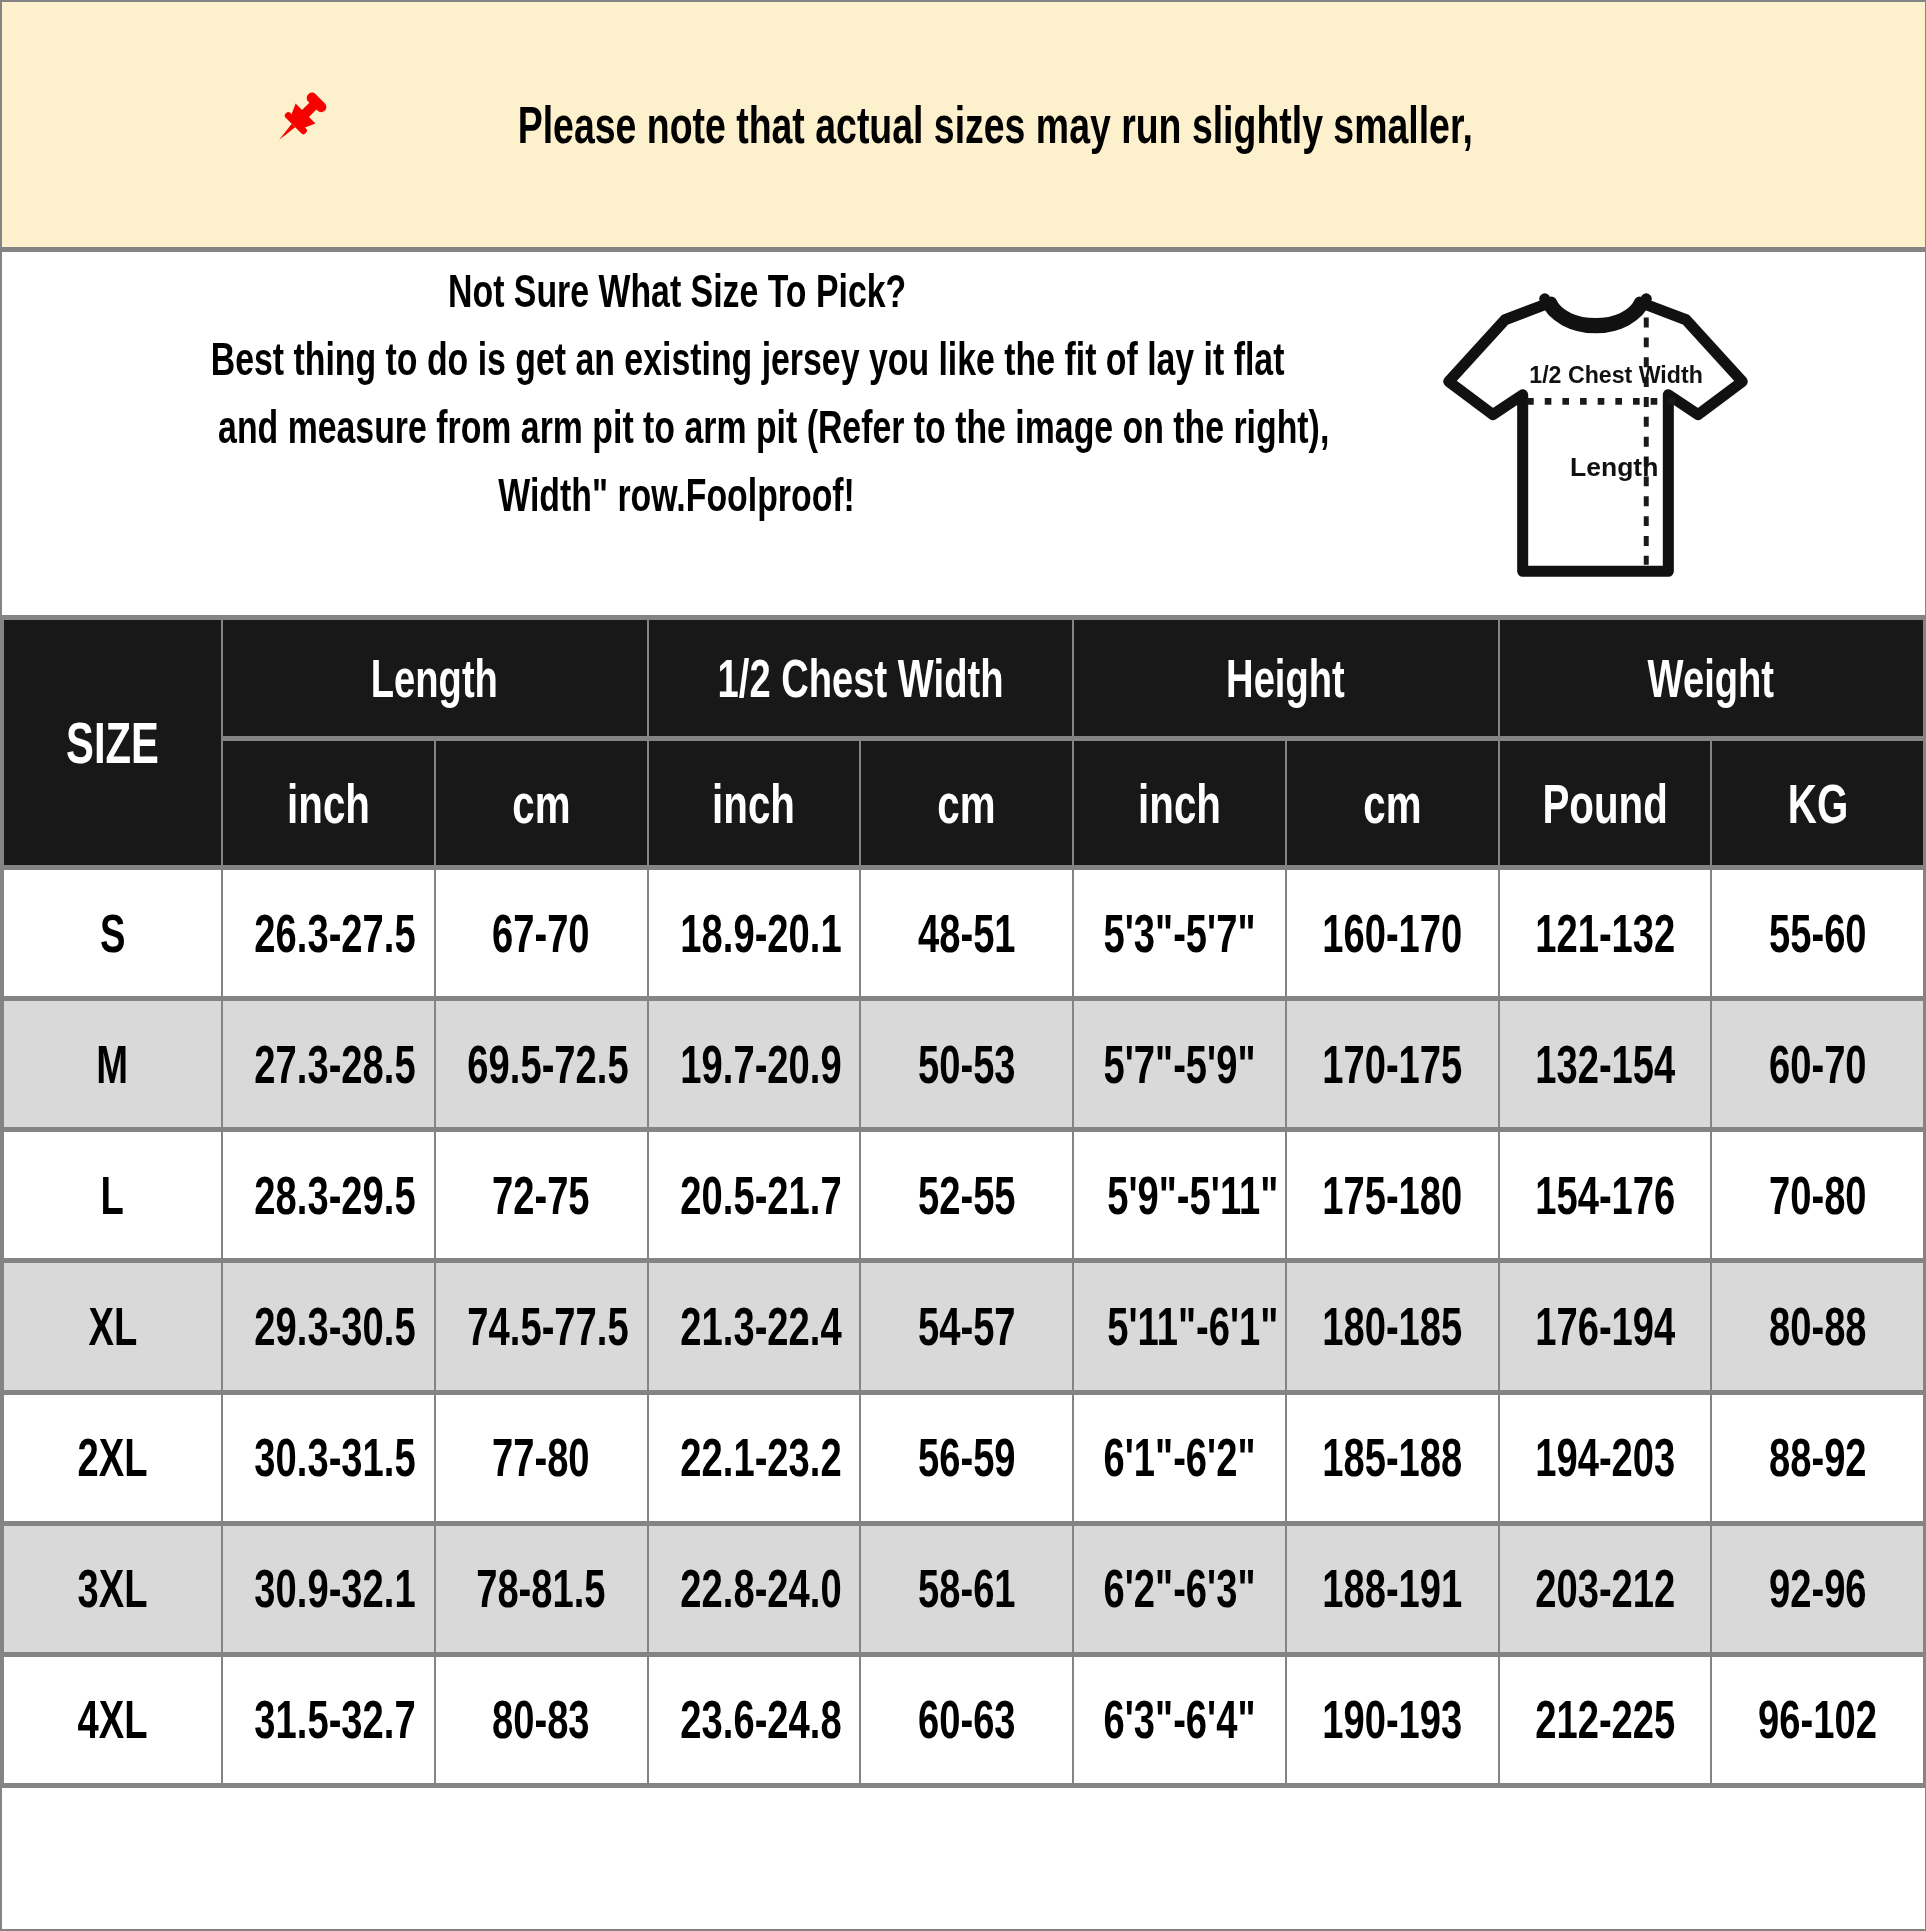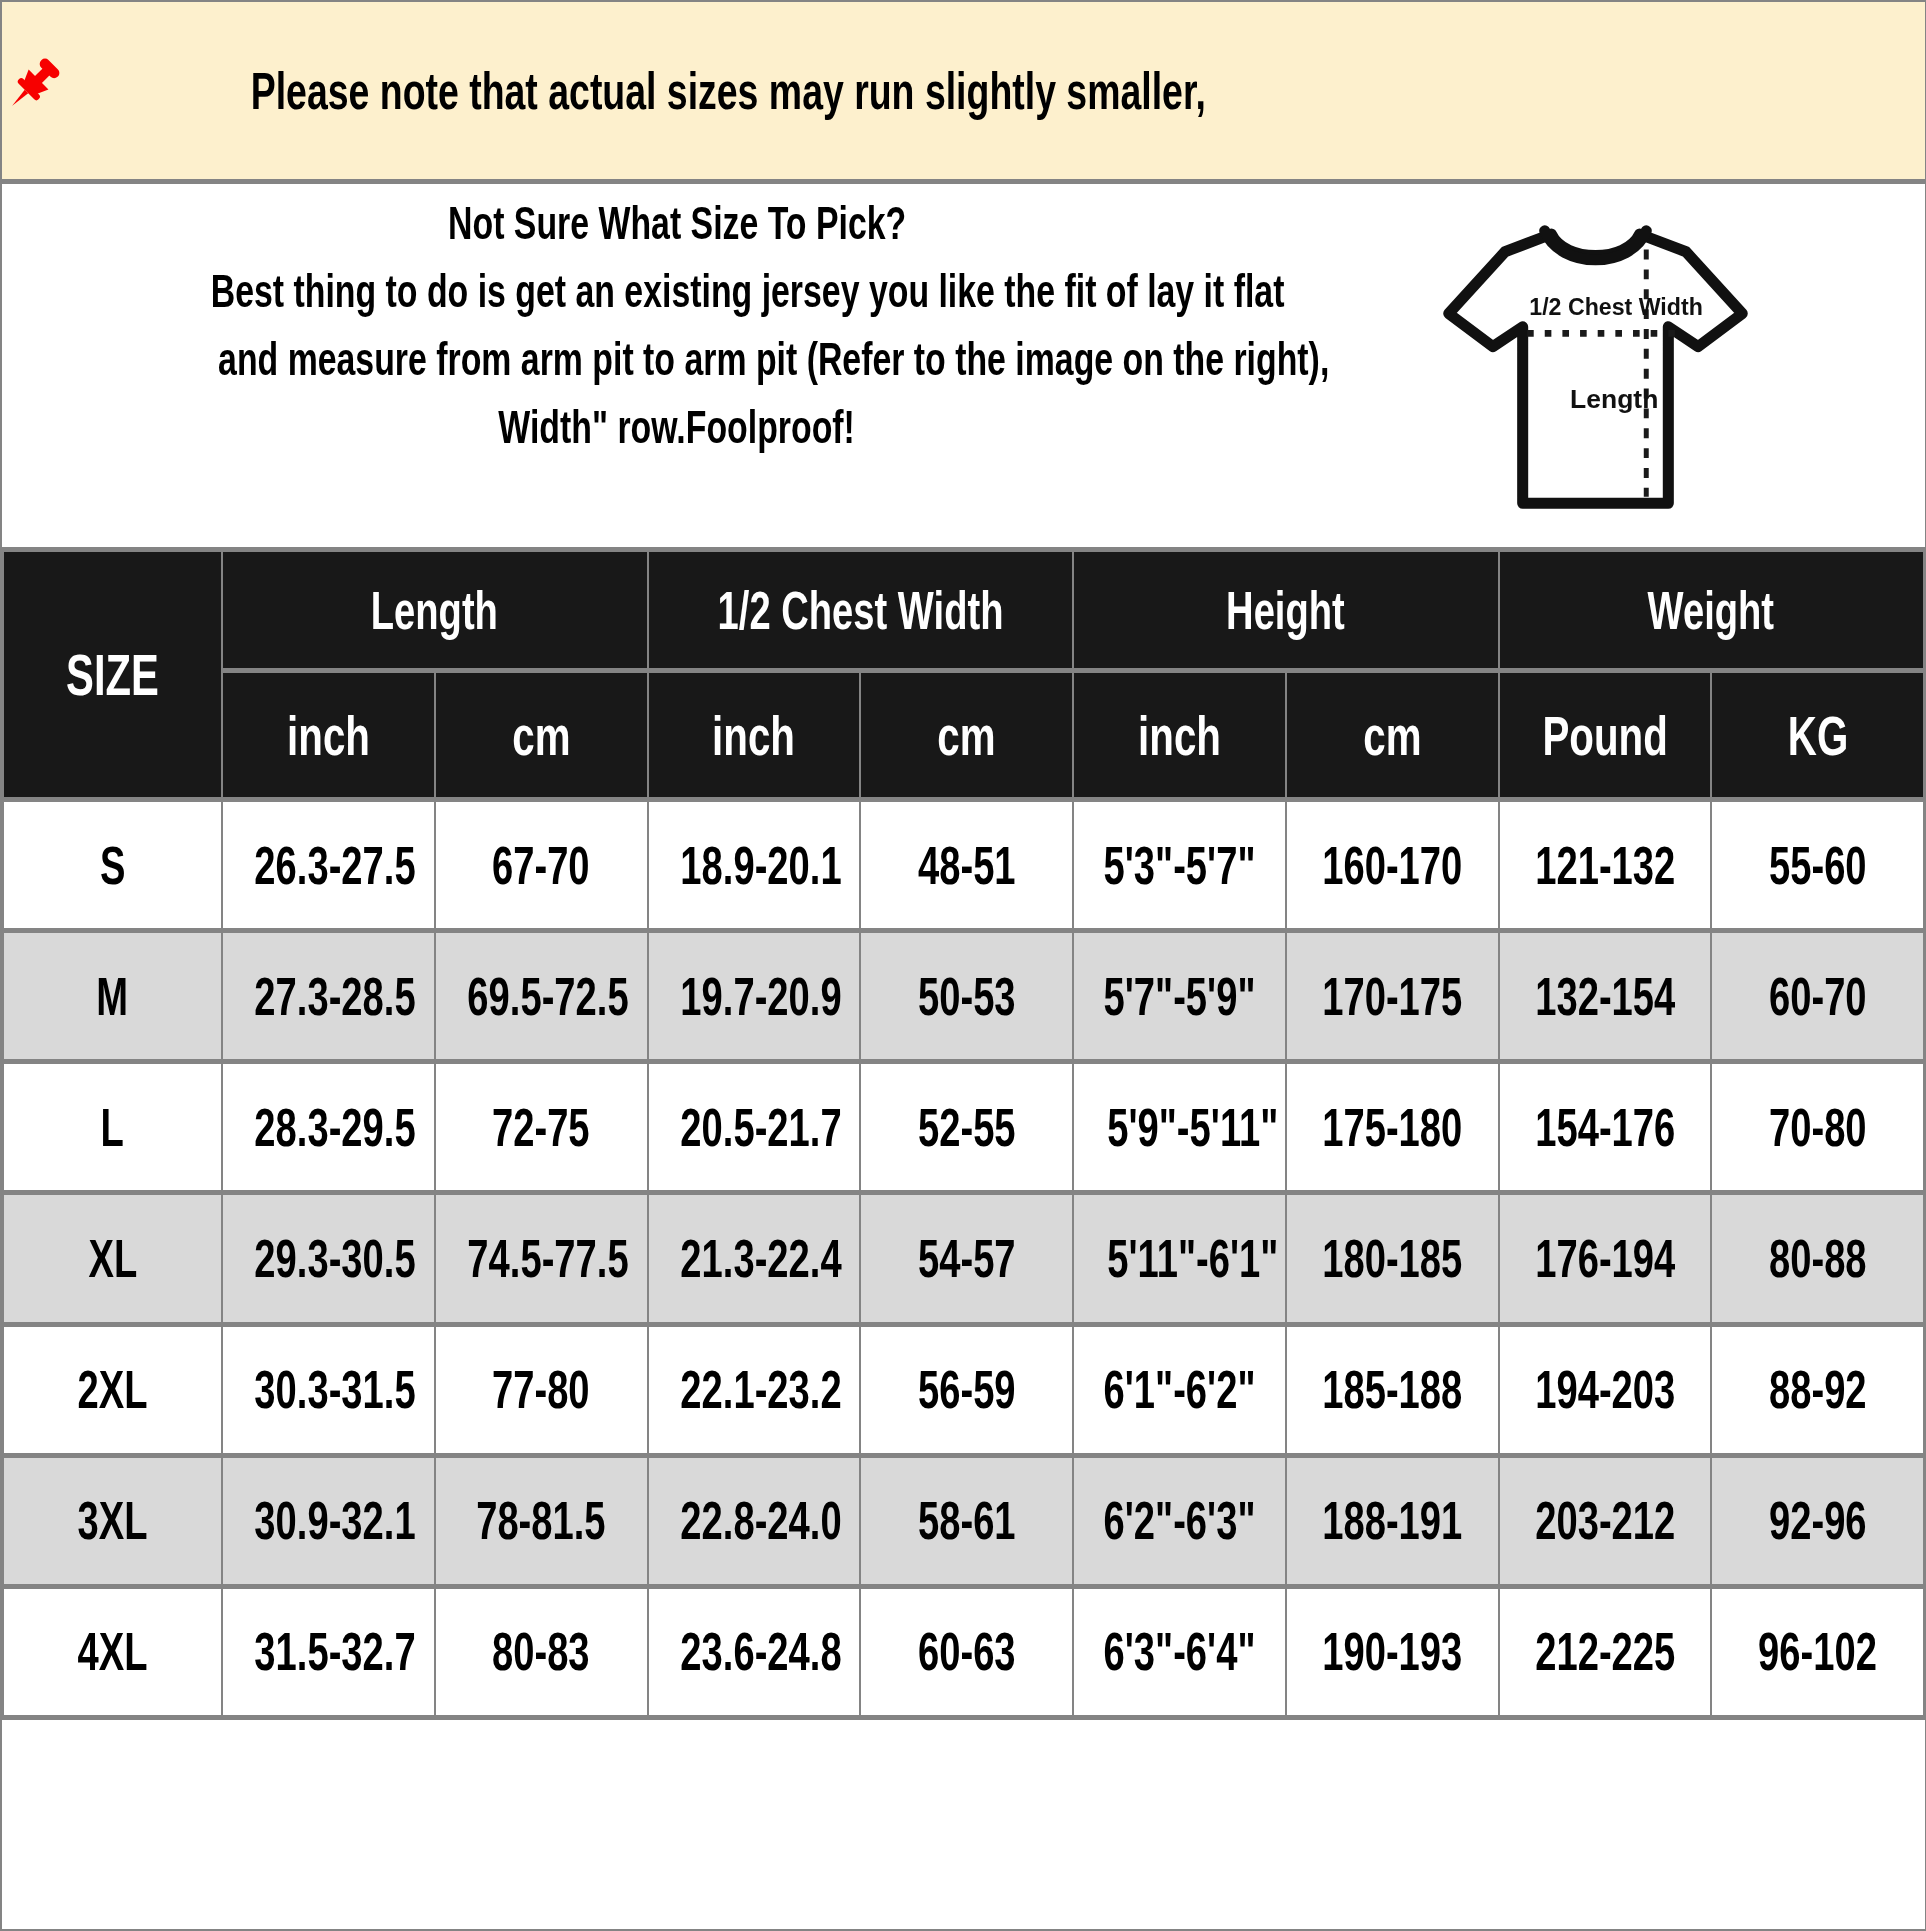--- a/index.html
+++ b/index.html
@@ -15,23 +15,23 @@
   
   .hdr {
     height:174px; background:#181818;
     display:flex; align-items:center; justify-content:center;
     border-bottom:5.5px solid #848484;
   }
   .hdr .title { color:#ffff00; font-size:88px; }
 
   
   .note {
-    height:182px; background:#fdf0cd;
+    height:250px; background:#fdf0cd;
     border-bottom:5.5px solid #848484;
-    display:flex; flex-direction:column; align-items:flex-start; justify-content:center;
+    display:flex; flex-direction:column; align-items:center; justify-content:center;
     gap:24px;
   }
   .note-line { font-size:52px; color:#000; display:flex; align-items:center; }
   .note .red { color:#f70000; }
   .pin { width:61px; height:61px; margin-right:1.8px; margin-top:-9.2px; }
   .arrows { letter-spacing:13px; margin-left:13px; }
 
   
   .guide { height:363px; background:#ffffff; position:relative; padding-top:5px; }
   .guide-text { width:1350px; text-align:center; }

